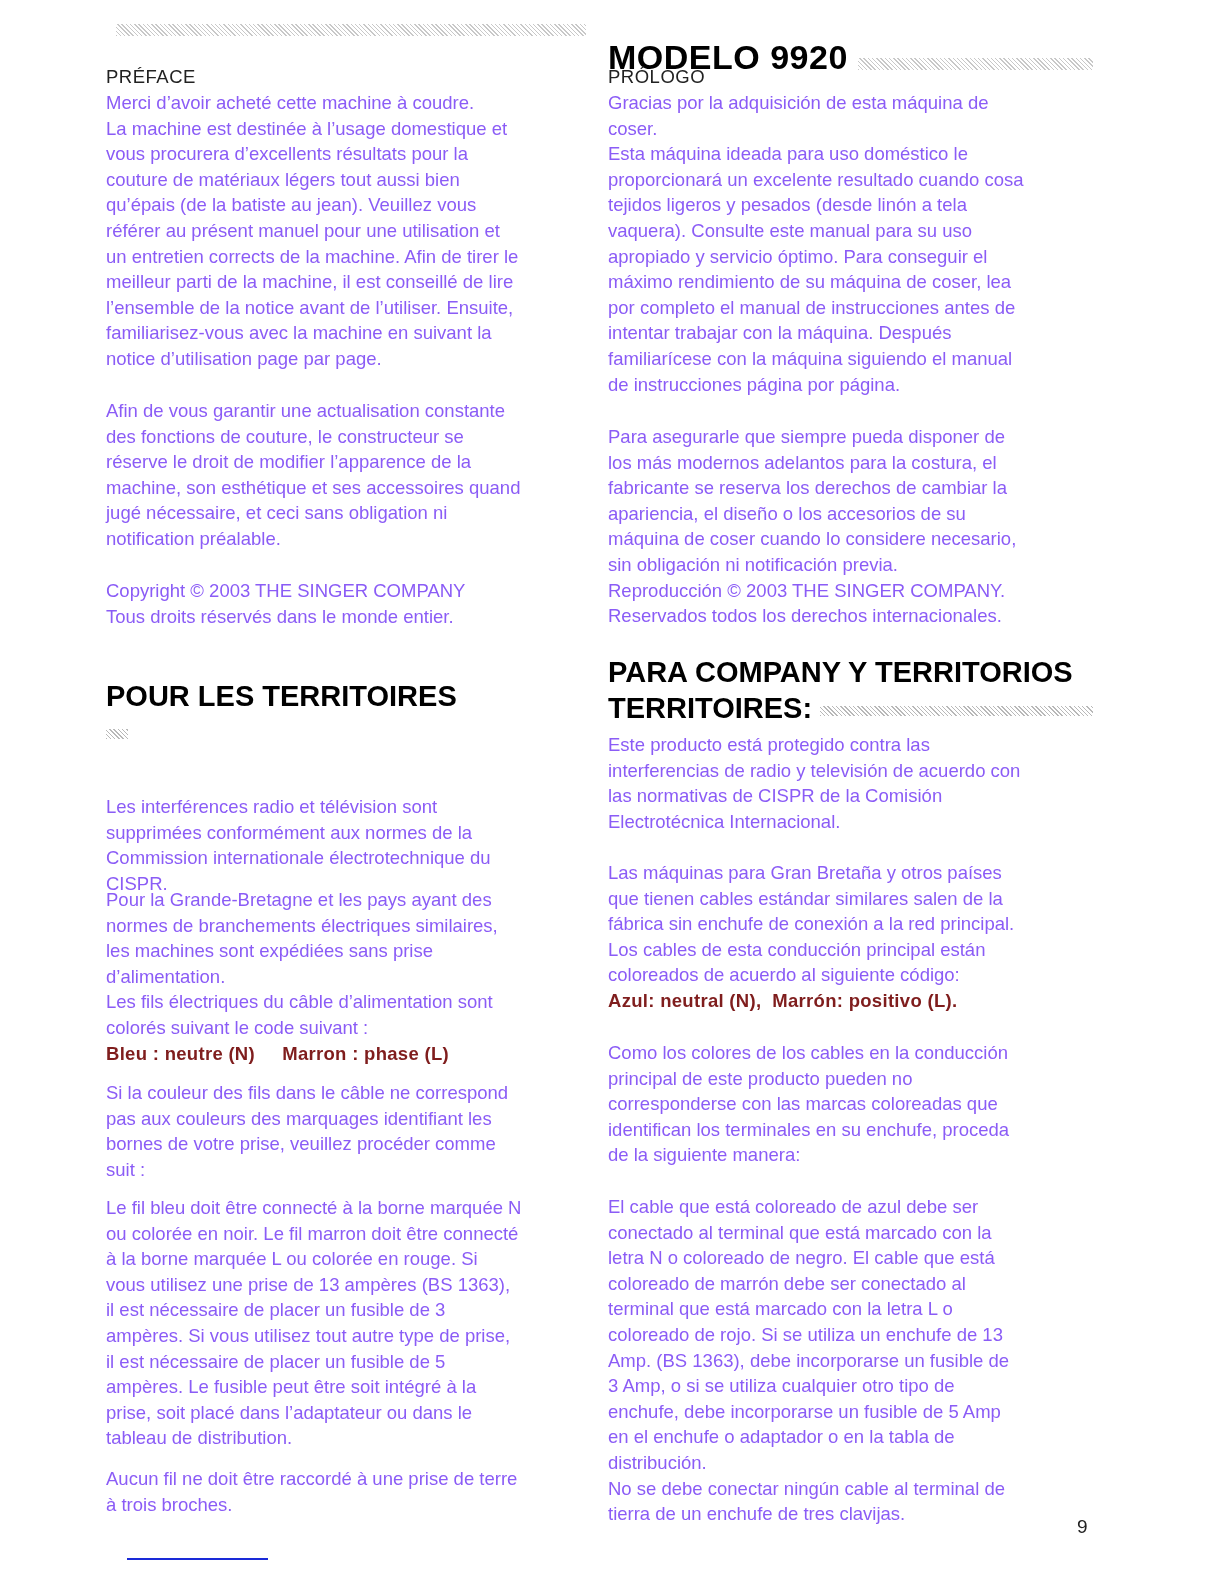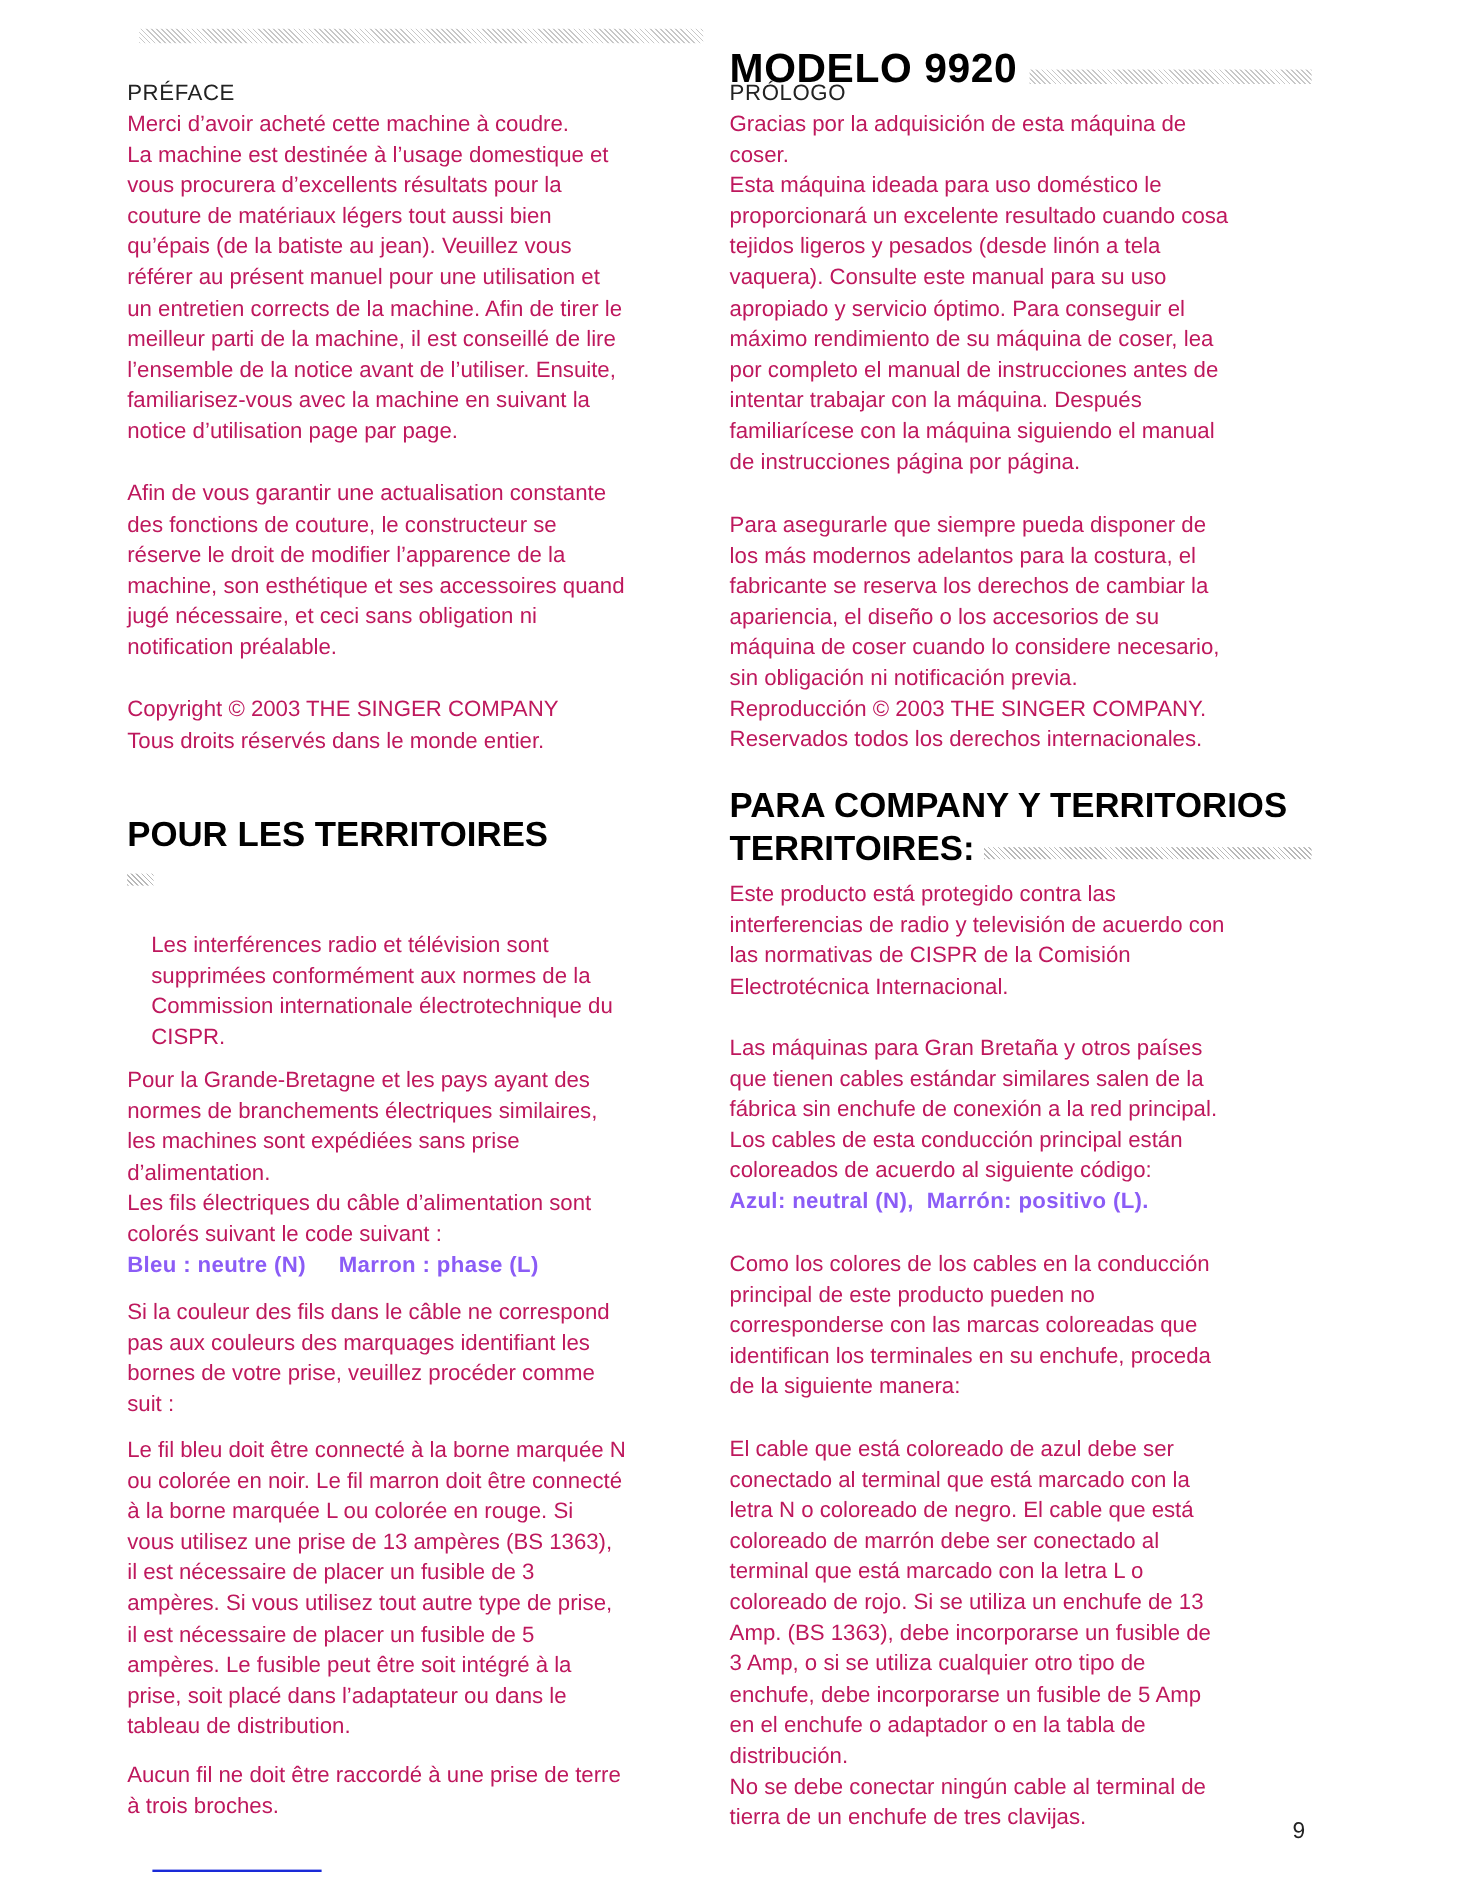--- a/index.html
+++ b/index.html
@@ -4,23 +4,23 @@
   <style>
     html, body { margin: 0; padding: 0; background: #ffffff; }
     body { width: 1224px; height: 1584px; position: relative; overflow: hidden; font-family: "Liberation Sans", sans-serif; color: #1a1a1a; }
     .col { position: absolute; top: 0; width: 485px; }
     #col-fr { left: 106px; }
     #col-es { left: 608px; width: 485px; }
     .h1 { position: absolute; font-family: "Liberation Sans", sans-serif; font-weight: bold; font-size: 34px; letter-spacing: 0.5px; color: #000; white-space: nowrap; display: flex; align-items: flex-end; }
     .h1 .hatch { height: 12px; margin-left: 10px; margin-bottom: 7px; background: repeating-linear-gradient(45deg, #c8c8c8 0 1px, #ffffff 1px 3px); }
     .h2 { position: absolute; font-weight: bold; font-size: 29px; line-height: 36px; color: #000; white-space: nowrap; }
     .hatch-sm { display: inline-block; height: 10px; vertical-align: middle; background: repeating-linear-gradient(45deg, #b8b8b8 0 1px, #ffffff 1px 3px); }
-    .p { position: absolute; font-size: 18.5px; line-height: 25.6px; color: #be185d; white-space: pre-line; }
+    .p { position: absolute; font-size: 18.5px; line-height: 25.6px; color: #8b5cf6; white-space: pre-line; }
     .sub { position: absolute; font-size: 18.5px; line-height: 25px; color: #222; letter-spacing: 0.5px; }
-    .bold { position: absolute; font-weight: bold; font-size: 18.5px; line-height: 25px; color: #8b5cf6; white-space: pre; letter-spacing: 0.3px; }
+    .bold { position: absolute; font-weight: bold; font-size: 18.5px; line-height: 25px; color: #7f1d1d; white-space: pre; letter-spacing: 0.3px; }
     .page-number { position: absolute; left: 1077px; top: 1516px; font-size: 19px; color: #222; }
     .footer-line { position: absolute; left: 127px; top: 1558px; width: 141px; height: 2px; background: #1a2ad8; }
   </style>
 </head>
 <body>
 
 <div id="col-fr" class="col">
   <div class="h1" style="top:24px; left:0; width:480px;">
     <span class="hatch" style="flex:1;"></span>
   </div>
@@ -43,21 +43,21 @@
 jugé nécessaire, et ceci sans obligation ni
 notification préalable.</div>
   <div class="p" style="top:578px; left:0;">Copyright © 2003 THE SINGER COMPANY
 Tous droits réservés dans le monde entier.</div>
 
   <div class="h2" style="top:678px; left:0;">POUR LES TERRITOIRES</div>
   <div class="h2" style="top:714px; left:0;">
     <span class="hatch-sm" style="width:22px;"></span>
   </div>
 
-  <div class="p" style="top:774px; left:0;margin-left:20px;">Les interférences radio et télévision sont
+  <div class="p" style="top:794px; left:0;">Les interférences radio et télévision sont
 supprimées conformément aux normes de la
 Commission internationale électrotechnique du
 CISPR.</div>
   <div class="p" style="top:887px; left:0;">Pour la Grande-Bretagne et les pays ayant des
 normes de branchements électriques similaires,
 les machines sont expédiées sans prise
 d’alimentation.
 Les fils électriques du câble d’alimentation sont
 colorés suivant le code suivant :</div>
   <div class="bold" style="top:1041px; left:0;">Bleu : neutre (N)     Marron : phase (L)</div>

